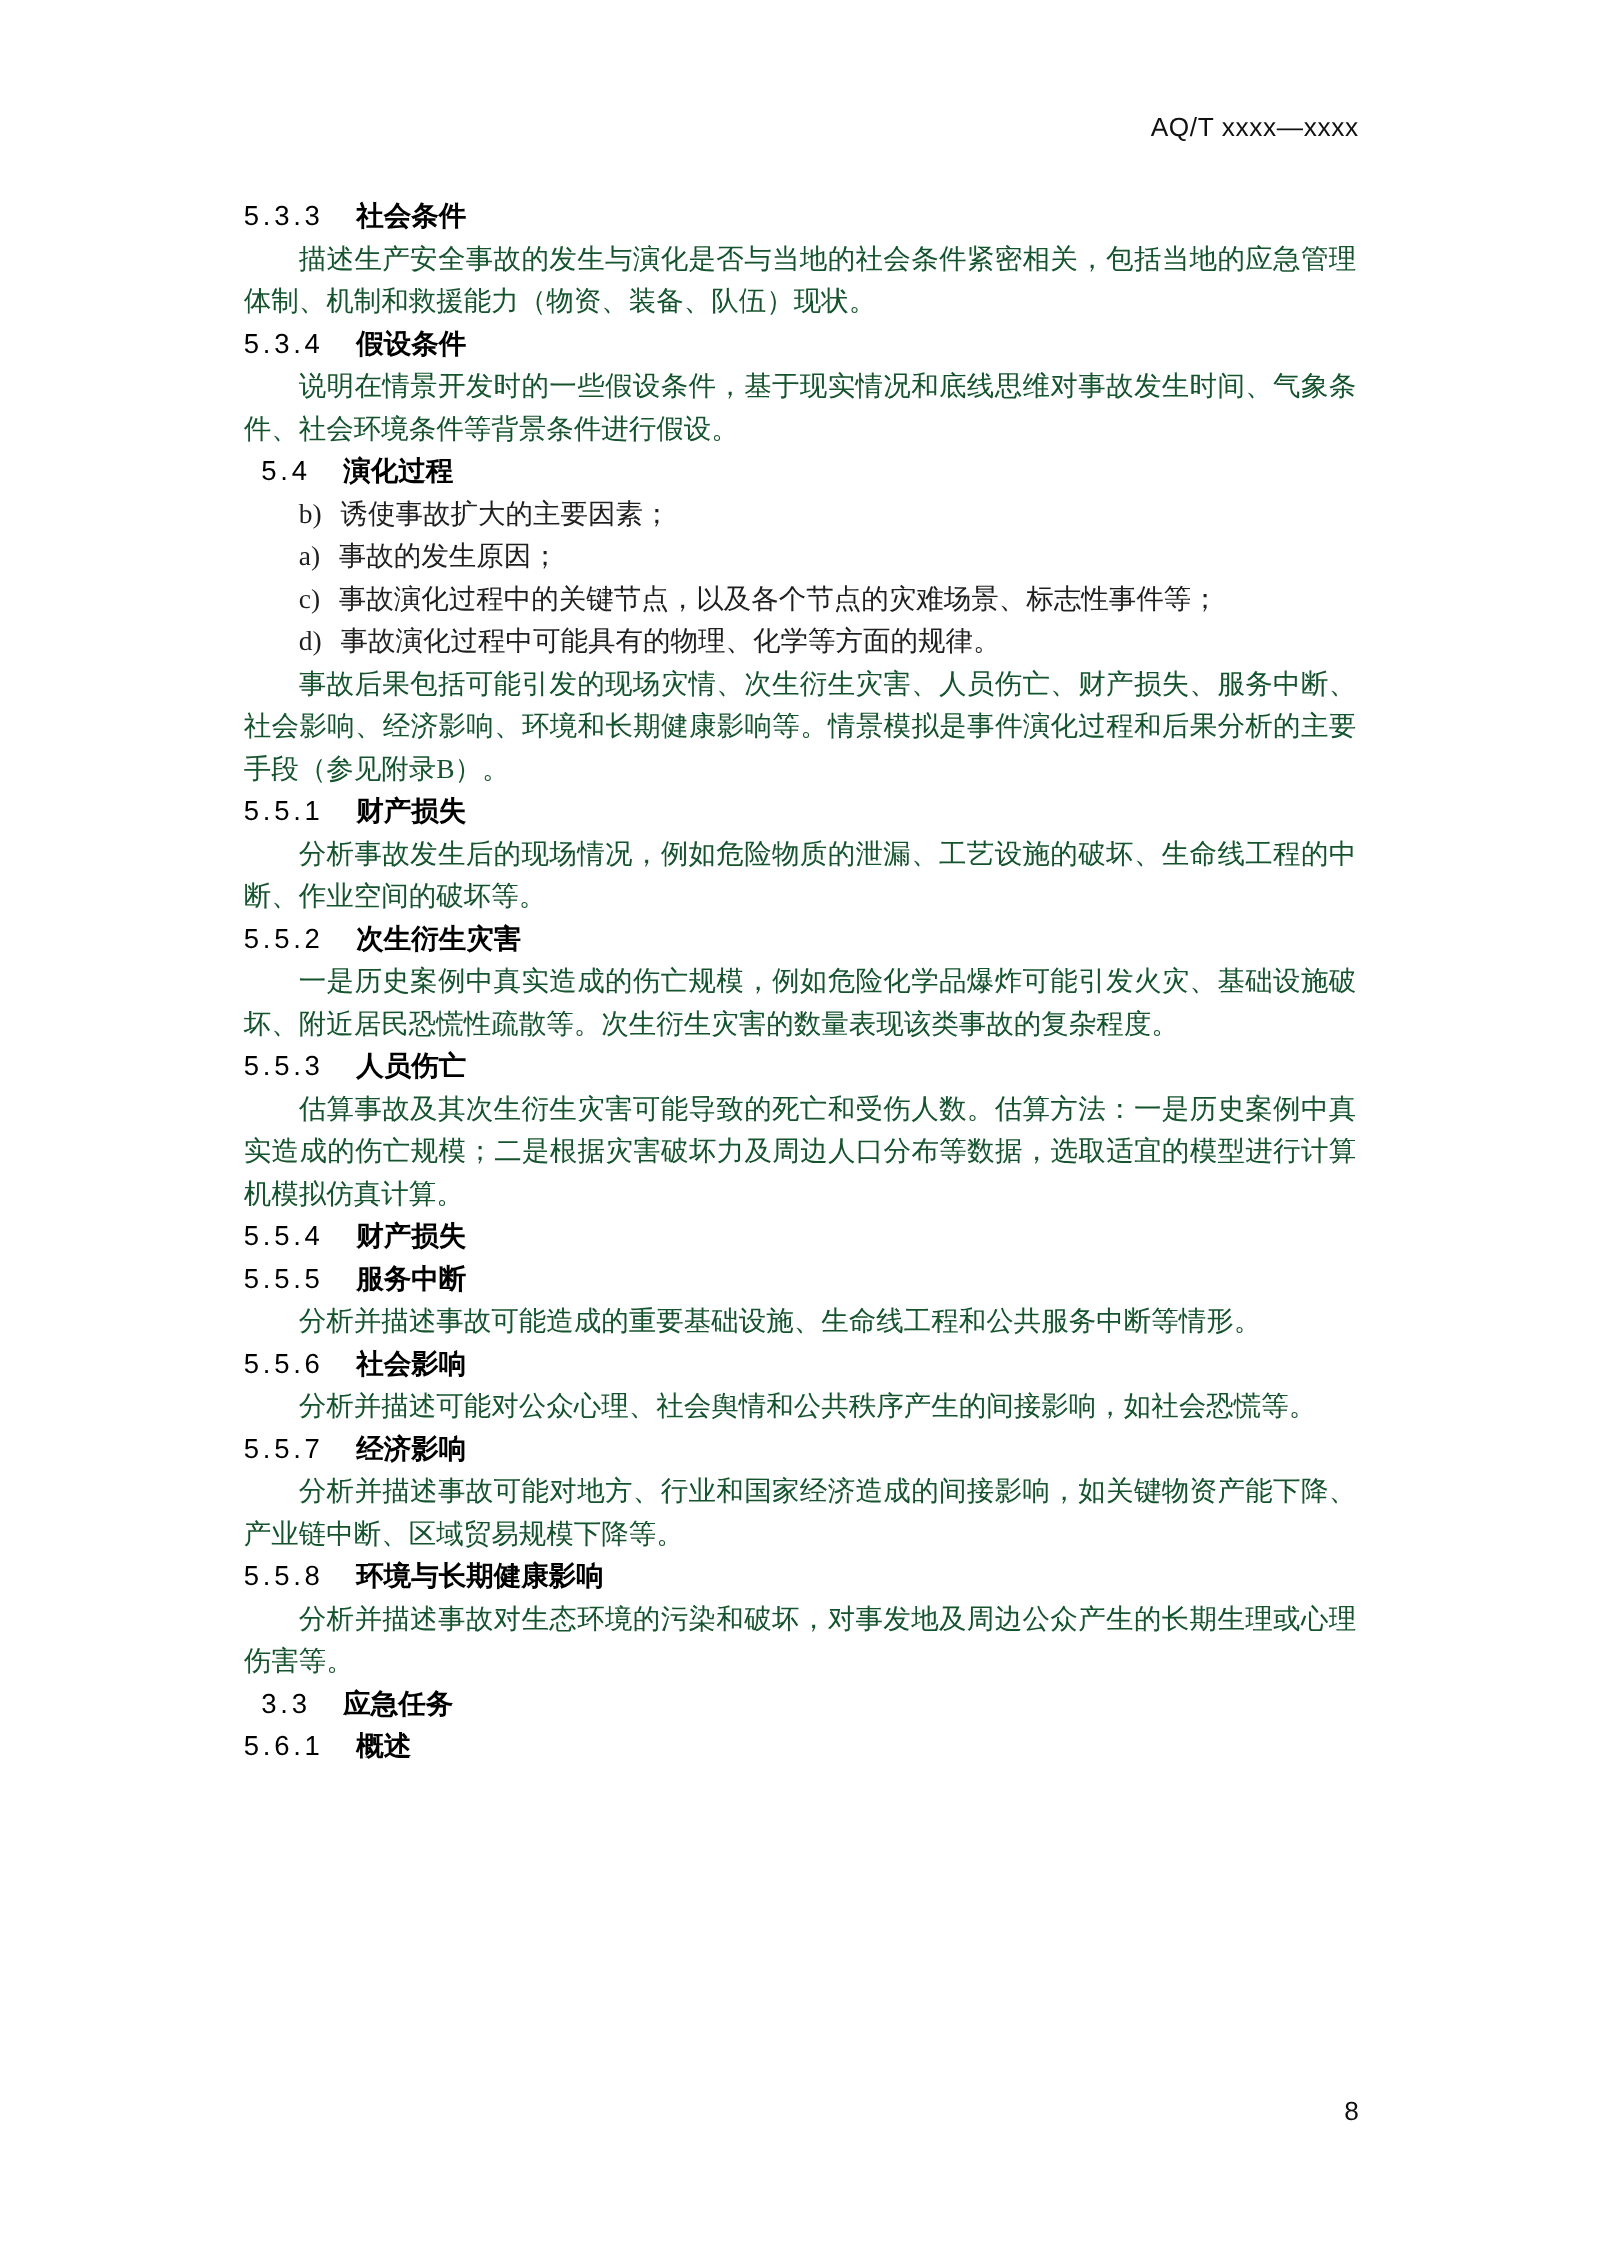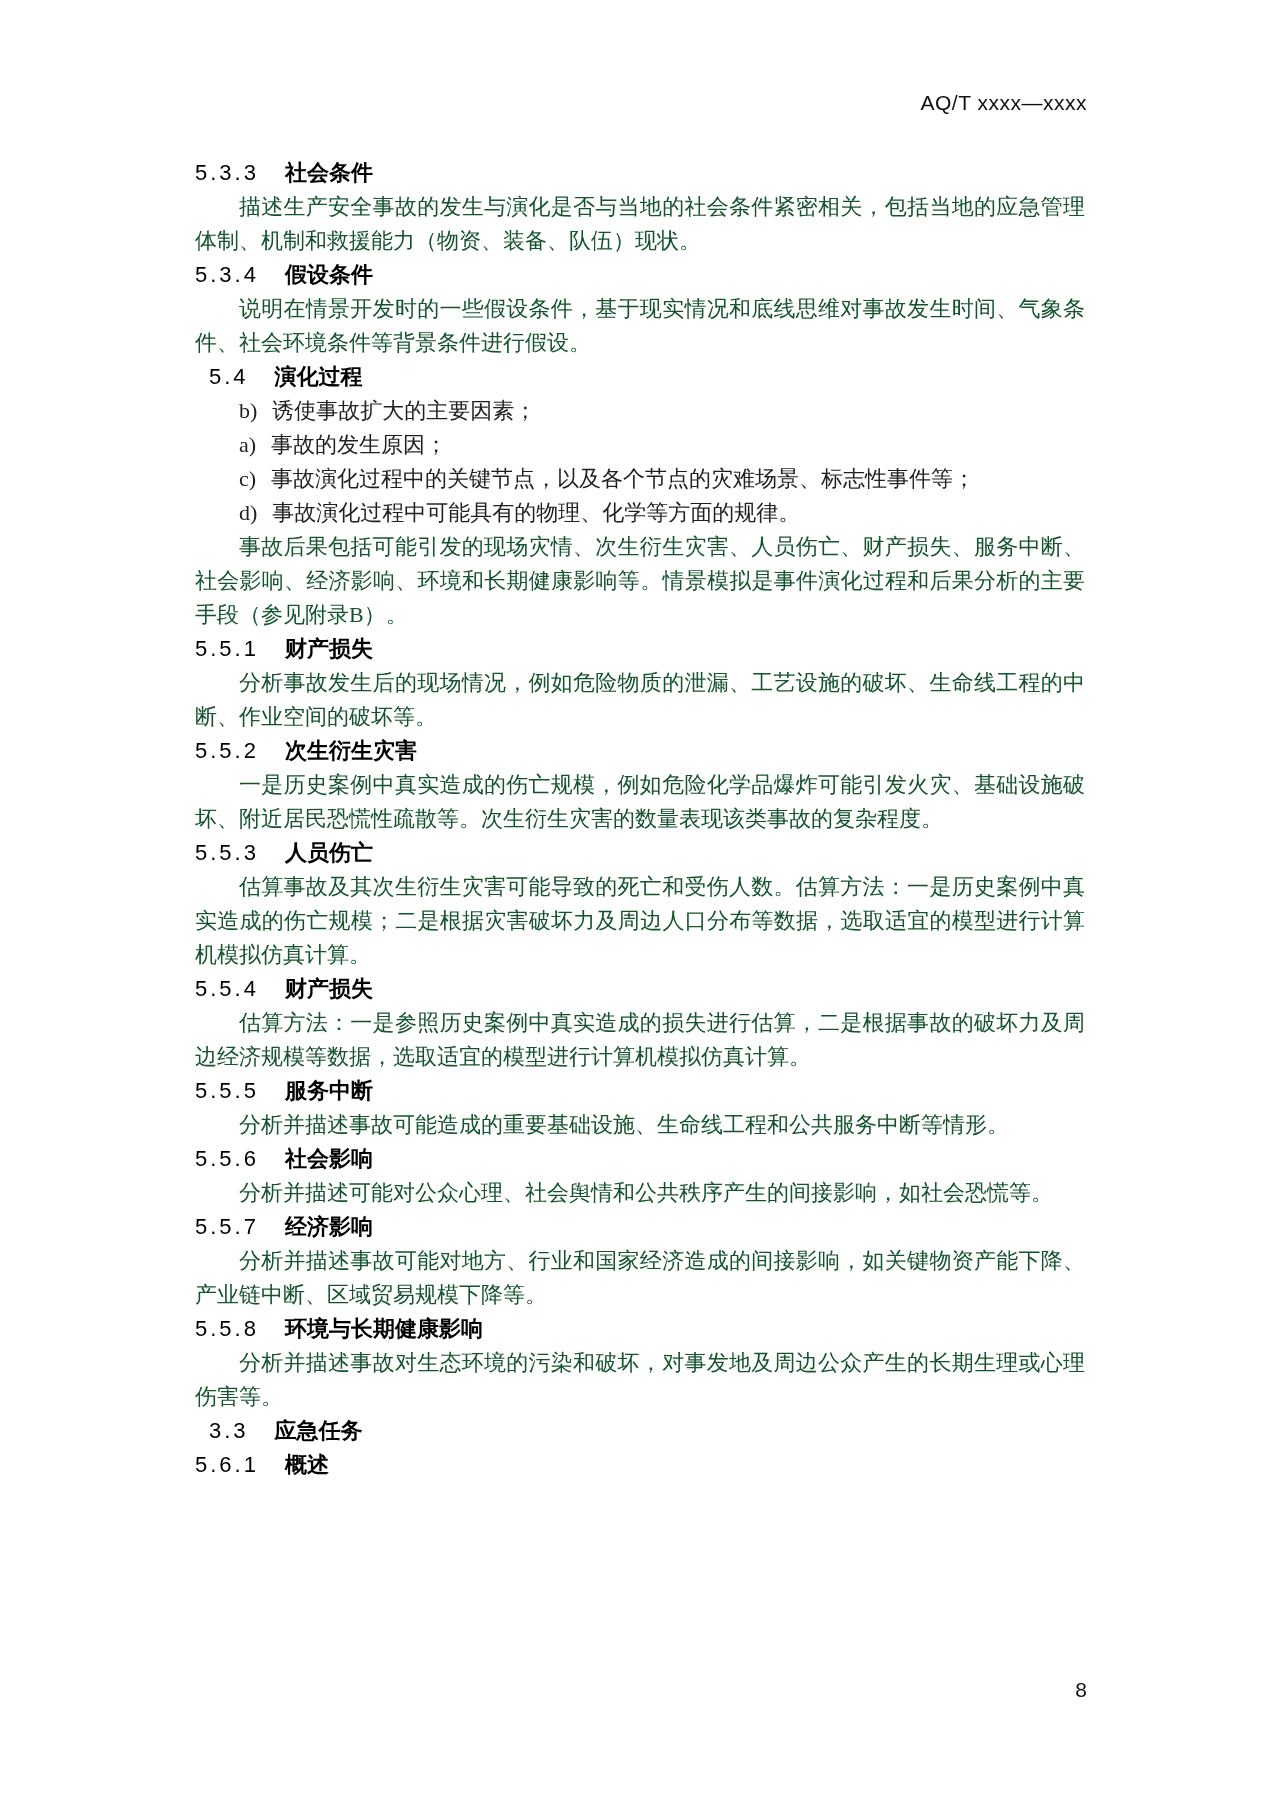--- a/index.html
+++ b/index.html
@@ -89,21 +89,20 @@
     <div class="list-item"><span class="marker">c)</span><span>事故演化过程中的关键节点，以及各个节点的灾难场景、标志性事件等；</span></div>
     <div class="list-item"><span class="marker">d)</span><span>事故演化过程中可能具有的物理、化学等方面的规律。</span></div>
     <p class="para">事故后果包括可能引发的现场灾情、次生衍生灾害、人员伤亡、财产损失、服务中断、社会影响、经济影响、环境和长期健康影响等。情景模拟是事件演化过程和后果分析的主要手段（参见附录B）。</p>
     <div class="heading"><span class="hnum">5.5.1</span><span class="htitle">财产损失</span></div>
     <p class="para">分析事故发生后的现场情况，例如危险物质的泄漏、工艺设施的破坏、生命线工程的中断、作业空间的破坏等。</p>
     <div class="heading"><span class="hnum">5.5.2</span><span class="htitle">次生衍生灾害</span></div>
     <p class="para">一是历史案例中真实造成的伤亡规模，例如危险化学品爆炸可能引发火灾、基础设施破坏、附近居民恐慌性疏散等。次生衍生灾害的数量表现该类事故的复杂程度。</p>
     <div class="heading"><span class="hnum">5.5.3</span><span class="htitle">人员伤亡</span></div>
     <p class="para">估算事故及其次生衍生灾害可能导致的死亡和受伤人数。估算方法：一是历史案例中真实造成的伤亡规模；二是根据灾害破坏力及周边人口分布等数据，选取适宜的模型进行计算机模拟仿真计算。</p>
     <div class="heading"><span class="hnum">5.5.4</span><span class="htitle">财产损失</span></div>
-    <p class="para">估算方法：一是参照历史案例中真实造成的损失进行估算，二是根据事故的破坏力及周边经济规模等数据，选取适宜的模型进行计算机模拟仿真计算。</p>
     <div class="heading"><span class="hnum">5.5.5</span><span class="htitle">服务中断</span></div>
     <p class="para">分析并描述事故可能造成的重要基础设施、生命线工程和公共服务中断等情形。</p>
     <div class="heading"><span class="hnum">5.5.6</span><span class="htitle">社会影响</span></div>
     <p class="para">分析并描述可能对公众心理、社会舆情和公共秩序产生的间接影响，如社会恐慌等。</p>
     <div class="heading"><span class="hnum">5.5.7</span><span class="htitle">经济影响</span></div>
     <p class="para">分析并描述事故可能对地方、行业和国家经济造成的间接影响，如关键物资产能下降、产业链中断、区域贸易规模下降等。</p>
     <div class="heading"><span class="hnum">5.5.8</span><span class="htitle">环境与长期健康影响</span></div>
     <p class="para">分析并描述事故对生态环境的污染和破坏，对事发地及周边公众产生的长期生理或心理伤害等。</p>
     <div class="heading level2"><span class="hnum">3.3</span><span class="htitle">应急任务</span></div>
     <div class="heading"><span class="hnum">5.6.1</span><span class="htitle">概述</span></div>

